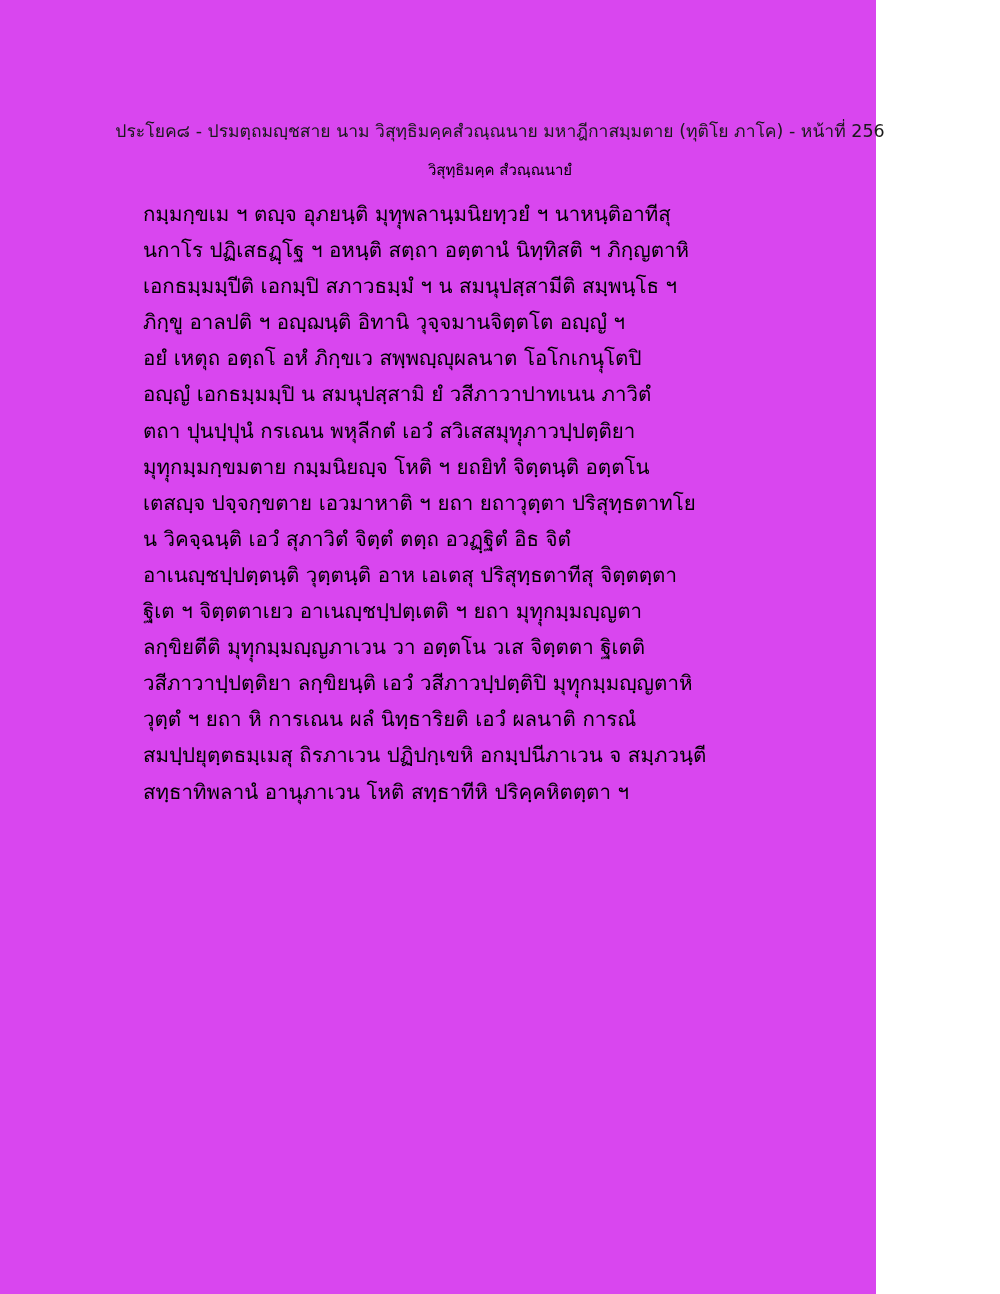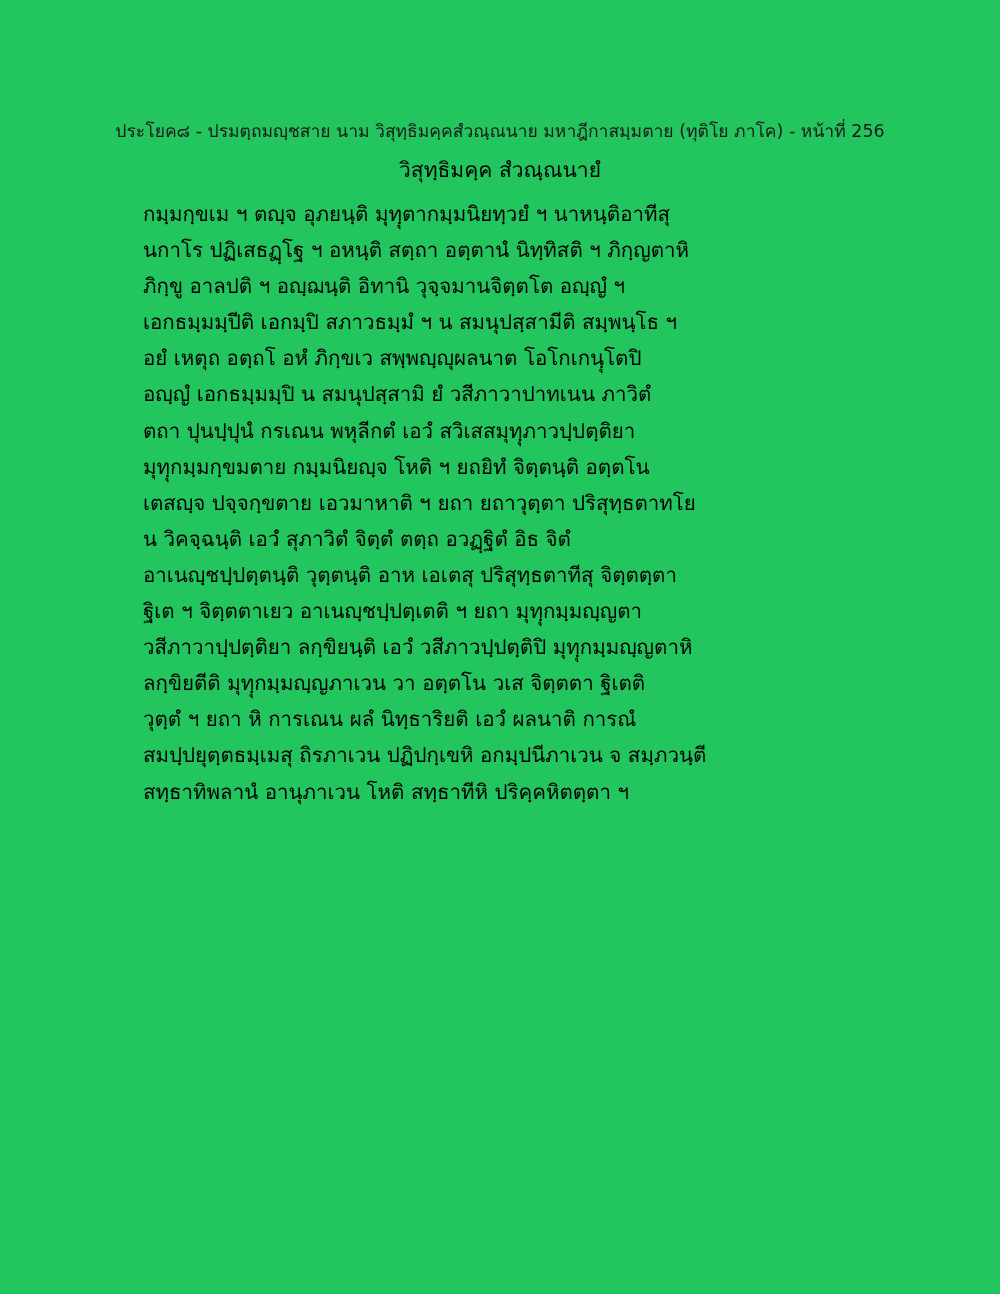--- a/index.html
+++ b/index.html
@@ -12,42 +12,42 @@
     height: 1294px;
     font-family: "DejaVu Sans", "Liberation Sans", sans-serif;
     color: #000000;
     position: relative;
     overflow: hidden;
   }
   .page {
     position: absolute;
     left: 0;
     top: 0;
-    width: 1000px;
+    width: 876px;
     height: 1294px;
-    background: #22c55e;
+    background: #d946ef;
   }
   .header-line {
     position: absolute;
     left: 0;
     top: 118px;
     width: 1000px;
     text-align: center;
     font-size: 17.5px;
     line-height: 26px;
     color: #1a1a1a;
     white-space: nowrap;
   }
   .doc-title {
     position: absolute;
     left: 0;
     top: 155px;
     width: 1000px;
     text-align: center;
-    font-size: 21px;
+    font-size: 15px;
     line-height: 30px;
     color: #000000;
   }
   .body-text {
     position: absolute;
     left: 143px;
     top: 196px;
     width: 720px;
   }
   .body-text .line {
@@ -61,32 +61,32 @@
 </head>
 <body>
 
 <div class="page">
 
   <div class="header-line">ประโยค๘ - ปรมตฺถมญฺชสาย นาม วิสุทฺธิมคฺคสํวณฺณนาย มหาฎีกาสมฺมตาย (ทุติโย ภาโค) - หน้าที่ 256</div>
 
   <div class="doc-title">วิสุทฺธิมคฺค  สํวณฺณนายํ</div>
 
   <div class="body-text">
-    <div class="line">กมฺมกฺขเม ฯ ตญฺจ อุภยนฺติ มุทฺุตากมฺมนิยทฺวยํ ฯ นาหนฺติอาทีสุ</div>
+    <div class="line">กมฺมกฺขเม ฯ ตญฺจ อุภยนฺติ มุทฺุพลานฺมนิยทฺวยํ ฯ นาหนฺติอาทีสุ</div>
     <div class="line">นกาโร ปฏิเสธฏฺโฐ ฯ อหนฺติ สตฺถา อตฺตานํ นิทฺทิสติ ฯ ภิกฺญตาหิ</div>
+    <div class="line">เอกธมฺมมฺปีติ เอกมฺปิ สภาวธมฺมํ ฯ น สมนุปสฺสามีติ สมฺพนฺโธ ฯ</div>
     <div class="line">ภิกฺขู อาลปติ ฯ อญฺฌนฺติ อิทานิ วุจฺจมานจิตฺตโต อญฺญํ ฯ</div>
-    <div class="line">เอกธมฺมมฺปีติ เอกมฺปิ สภาวธมฺมํ ฯ น สมนุปสฺสามีติ สมฺพนฺโธ ฯ</div>
     <div class="line">อยํ เหตุถ อตฺถโ อหํ ภิกฺขเว สพฺพญฺญุผลนาต โอโกเกนฺุโตปิ</div>
     <div class="line">อญฺญํ เอกธมฺมมฺปิ น สมนุปสฺสามิ ยํ วสีภาวาปาทเนน ภาวิตํ</div>
     <div class="line">ตถา ปุนปฺปุนํ กรเณน พหุลีกตํ เอวํ สวิเสสมุทฺุภาวปฺปตฺติยา</div>
     <div class="line">มุทฺุกมฺมกฺขมตาย กมฺมนิยญฺจ โหติ ฯ ยถยิทํ จิตฺตนฺติ อตฺตโน</div>
     <div class="line">เตสญฺจ ปจฺจกฺขตาย เอวมาหาติ ฯ ยถา ยถาวุตฺตา ปริสุทฺธตาทโย</div>
     <div class="line">น วิคจฺฉนฺติ เอวํ สุภาวิตํ จิตฺตํ ตตฺถ อวฏฺฐิตํ อิธ จิตํ</div>
     <div class="line">อาเนญฺชปฺปตฺตนฺติ วุตฺตนฺติ อาห เอเตสุ ปริสุทฺธตาทีสุ จิตฺตตฺตา</div>
     <div class="line">ฐิเต ฯ จิตฺตตาเยว อาเนญฺชปฺปตฺเตติ ฯ ยถา มุทฺุกมฺมญฺญตา</div>
+    <div class="line">ลกฺขิยตีติ มุทฺุกมฺมญฺญภาเวน วา อตฺตโน วเส จิตฺตตา ฐิเตติ</div>
     <div class="line">วสีภาวาปฺปตฺติยา ลกฺขิยนฺติ เอวํ วสีภาวปฺปตฺติปิ มุทฺุกมฺมญฺญตาหิ</div>
-    <div class="line">ลกฺขิยตีติ มุทฺุกมฺมญฺญภาเวน วา อตฺตโน วเส จิตฺตตา ฐิเตติ</div>
     <div class="line">วุตฺตํ ฯ ยถา หิ การเณน ผลํ นิทฺธาริยติ เอวํ ผลนาติ การณํ</div>
     <div class="line">สมปฺปยุตฺตธมฺเมสุ ถิรภาเวน ปฏิปกฺเขหิ อกมฺปนีภาเวน จ สมฺภวนฺตี</div>
     <div class="line">สทฺธาทิพลานํ อานุภาเวน โหติ สทฺธาทีหิ ปริคฺคหิตตฺตา ฯ</div>
   </div>
 
 </div>
 
 </body></html>

